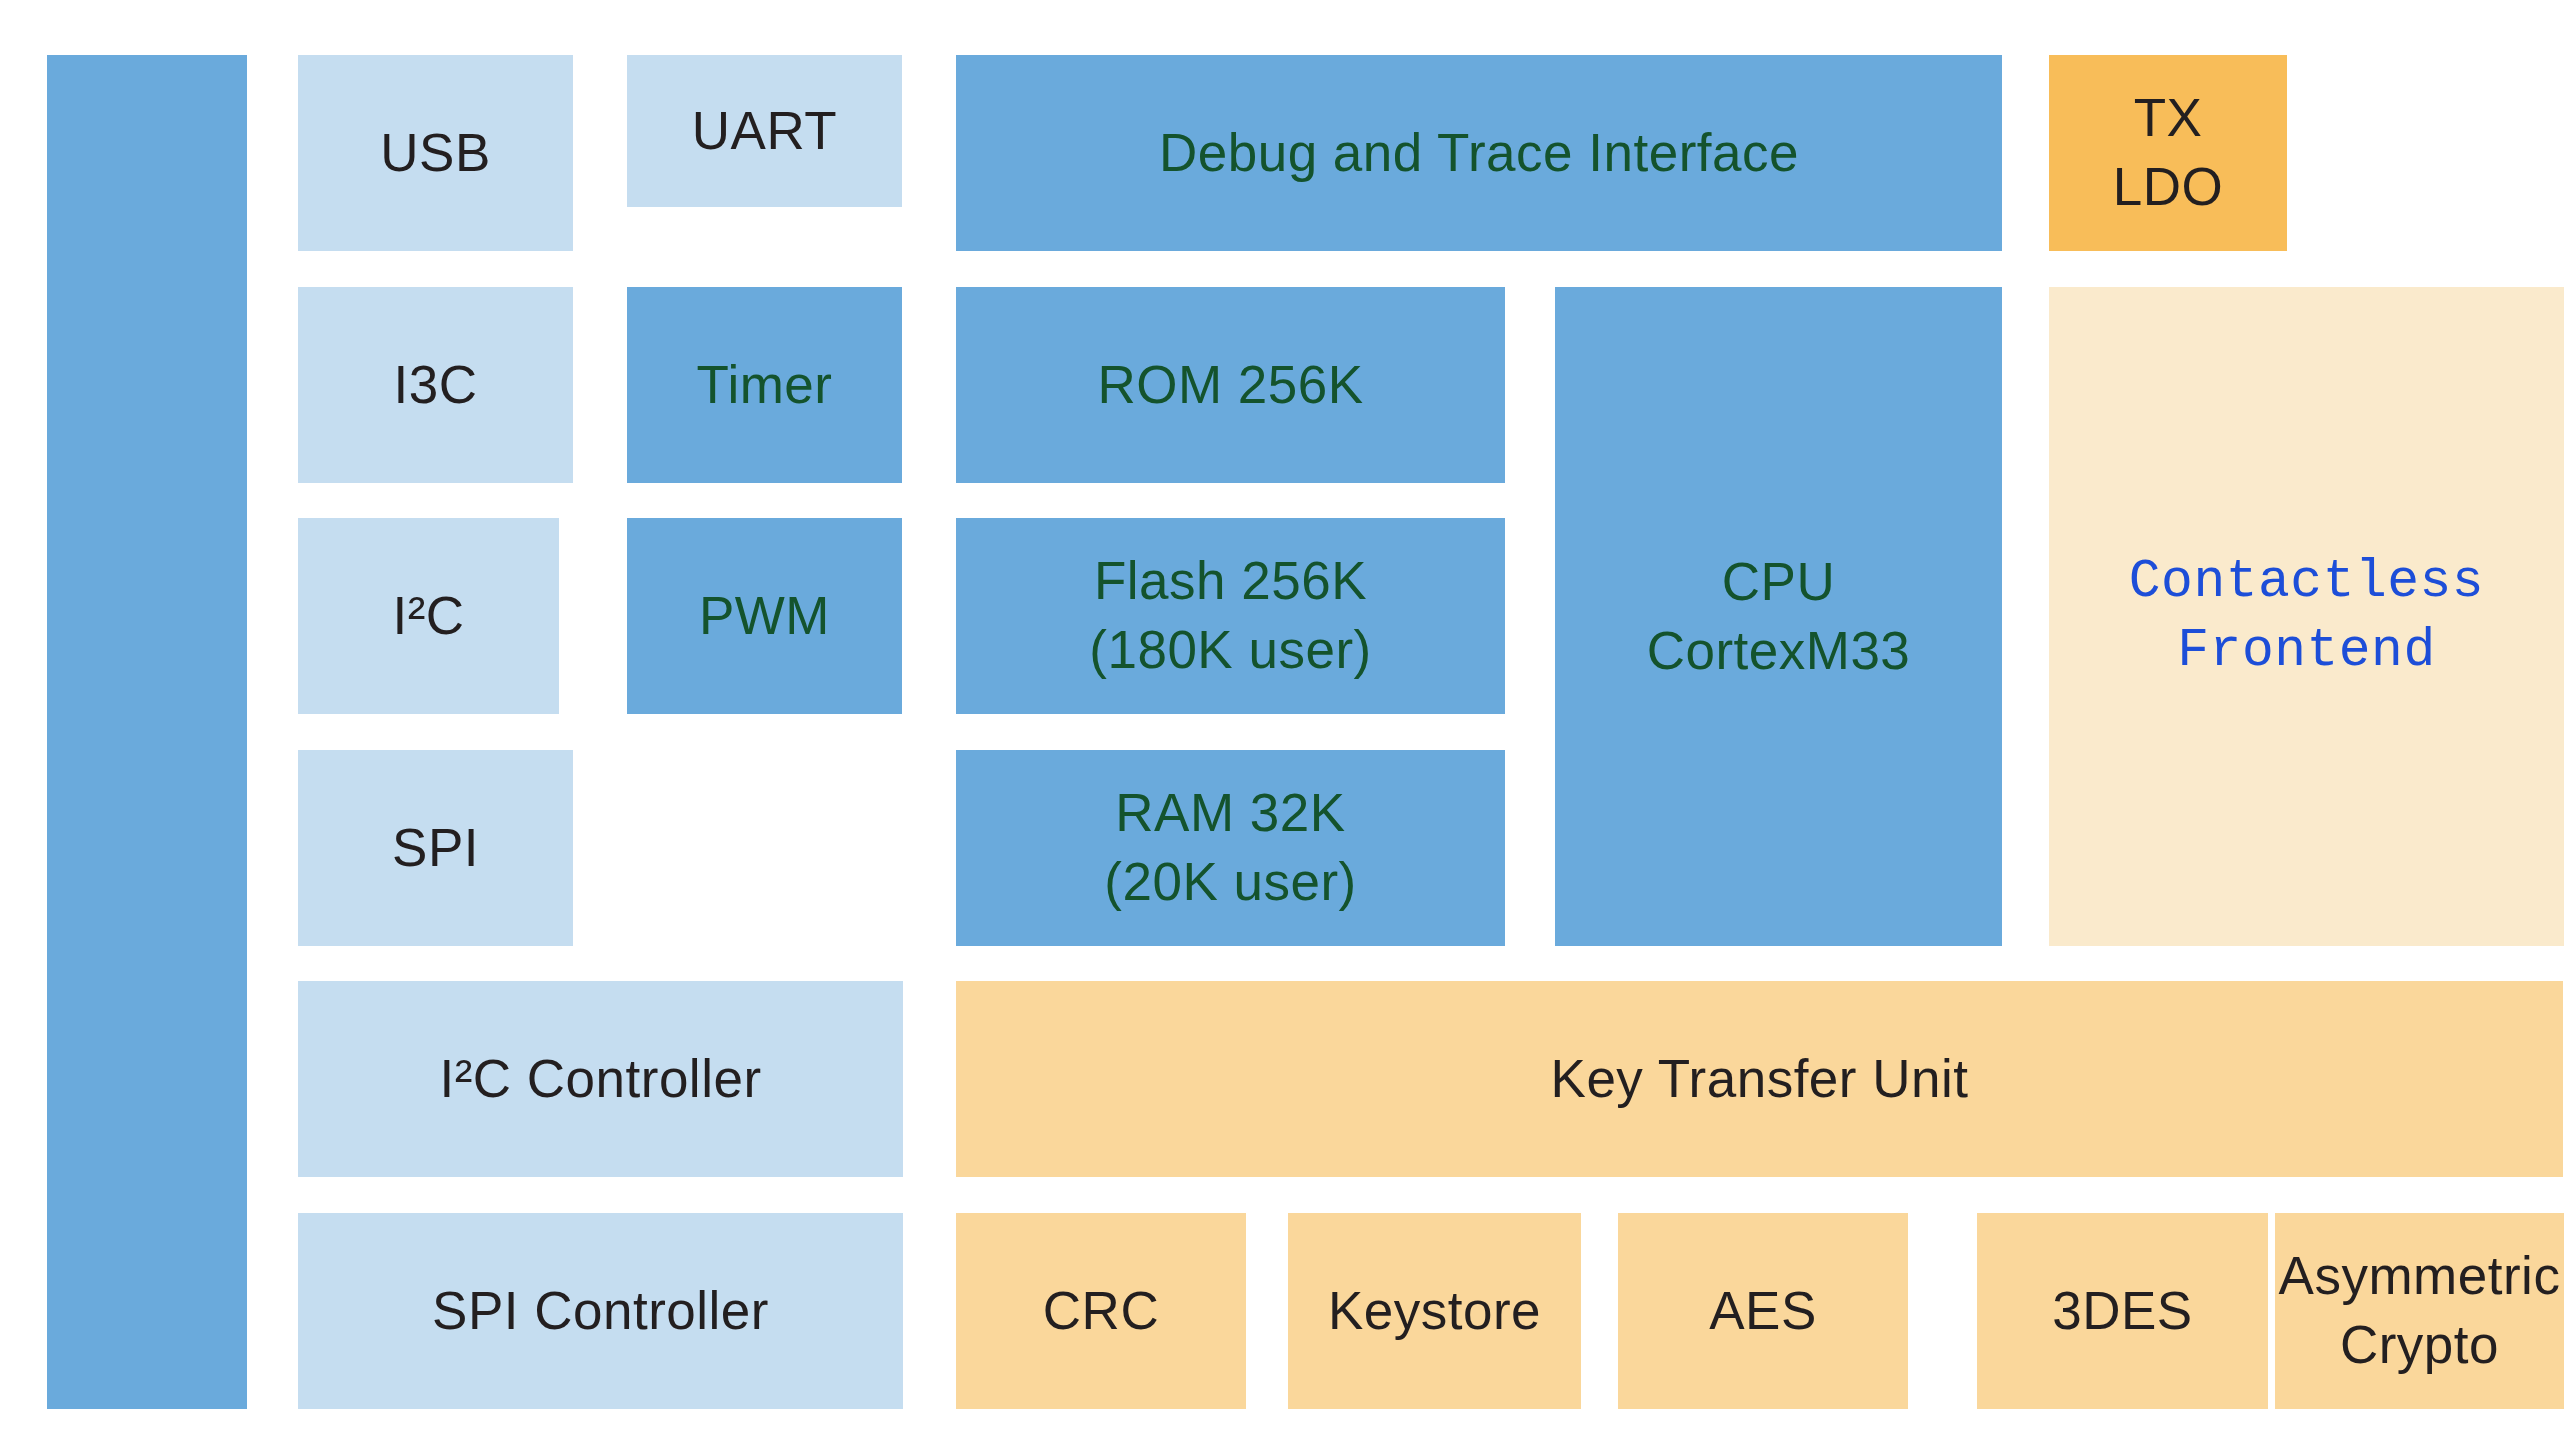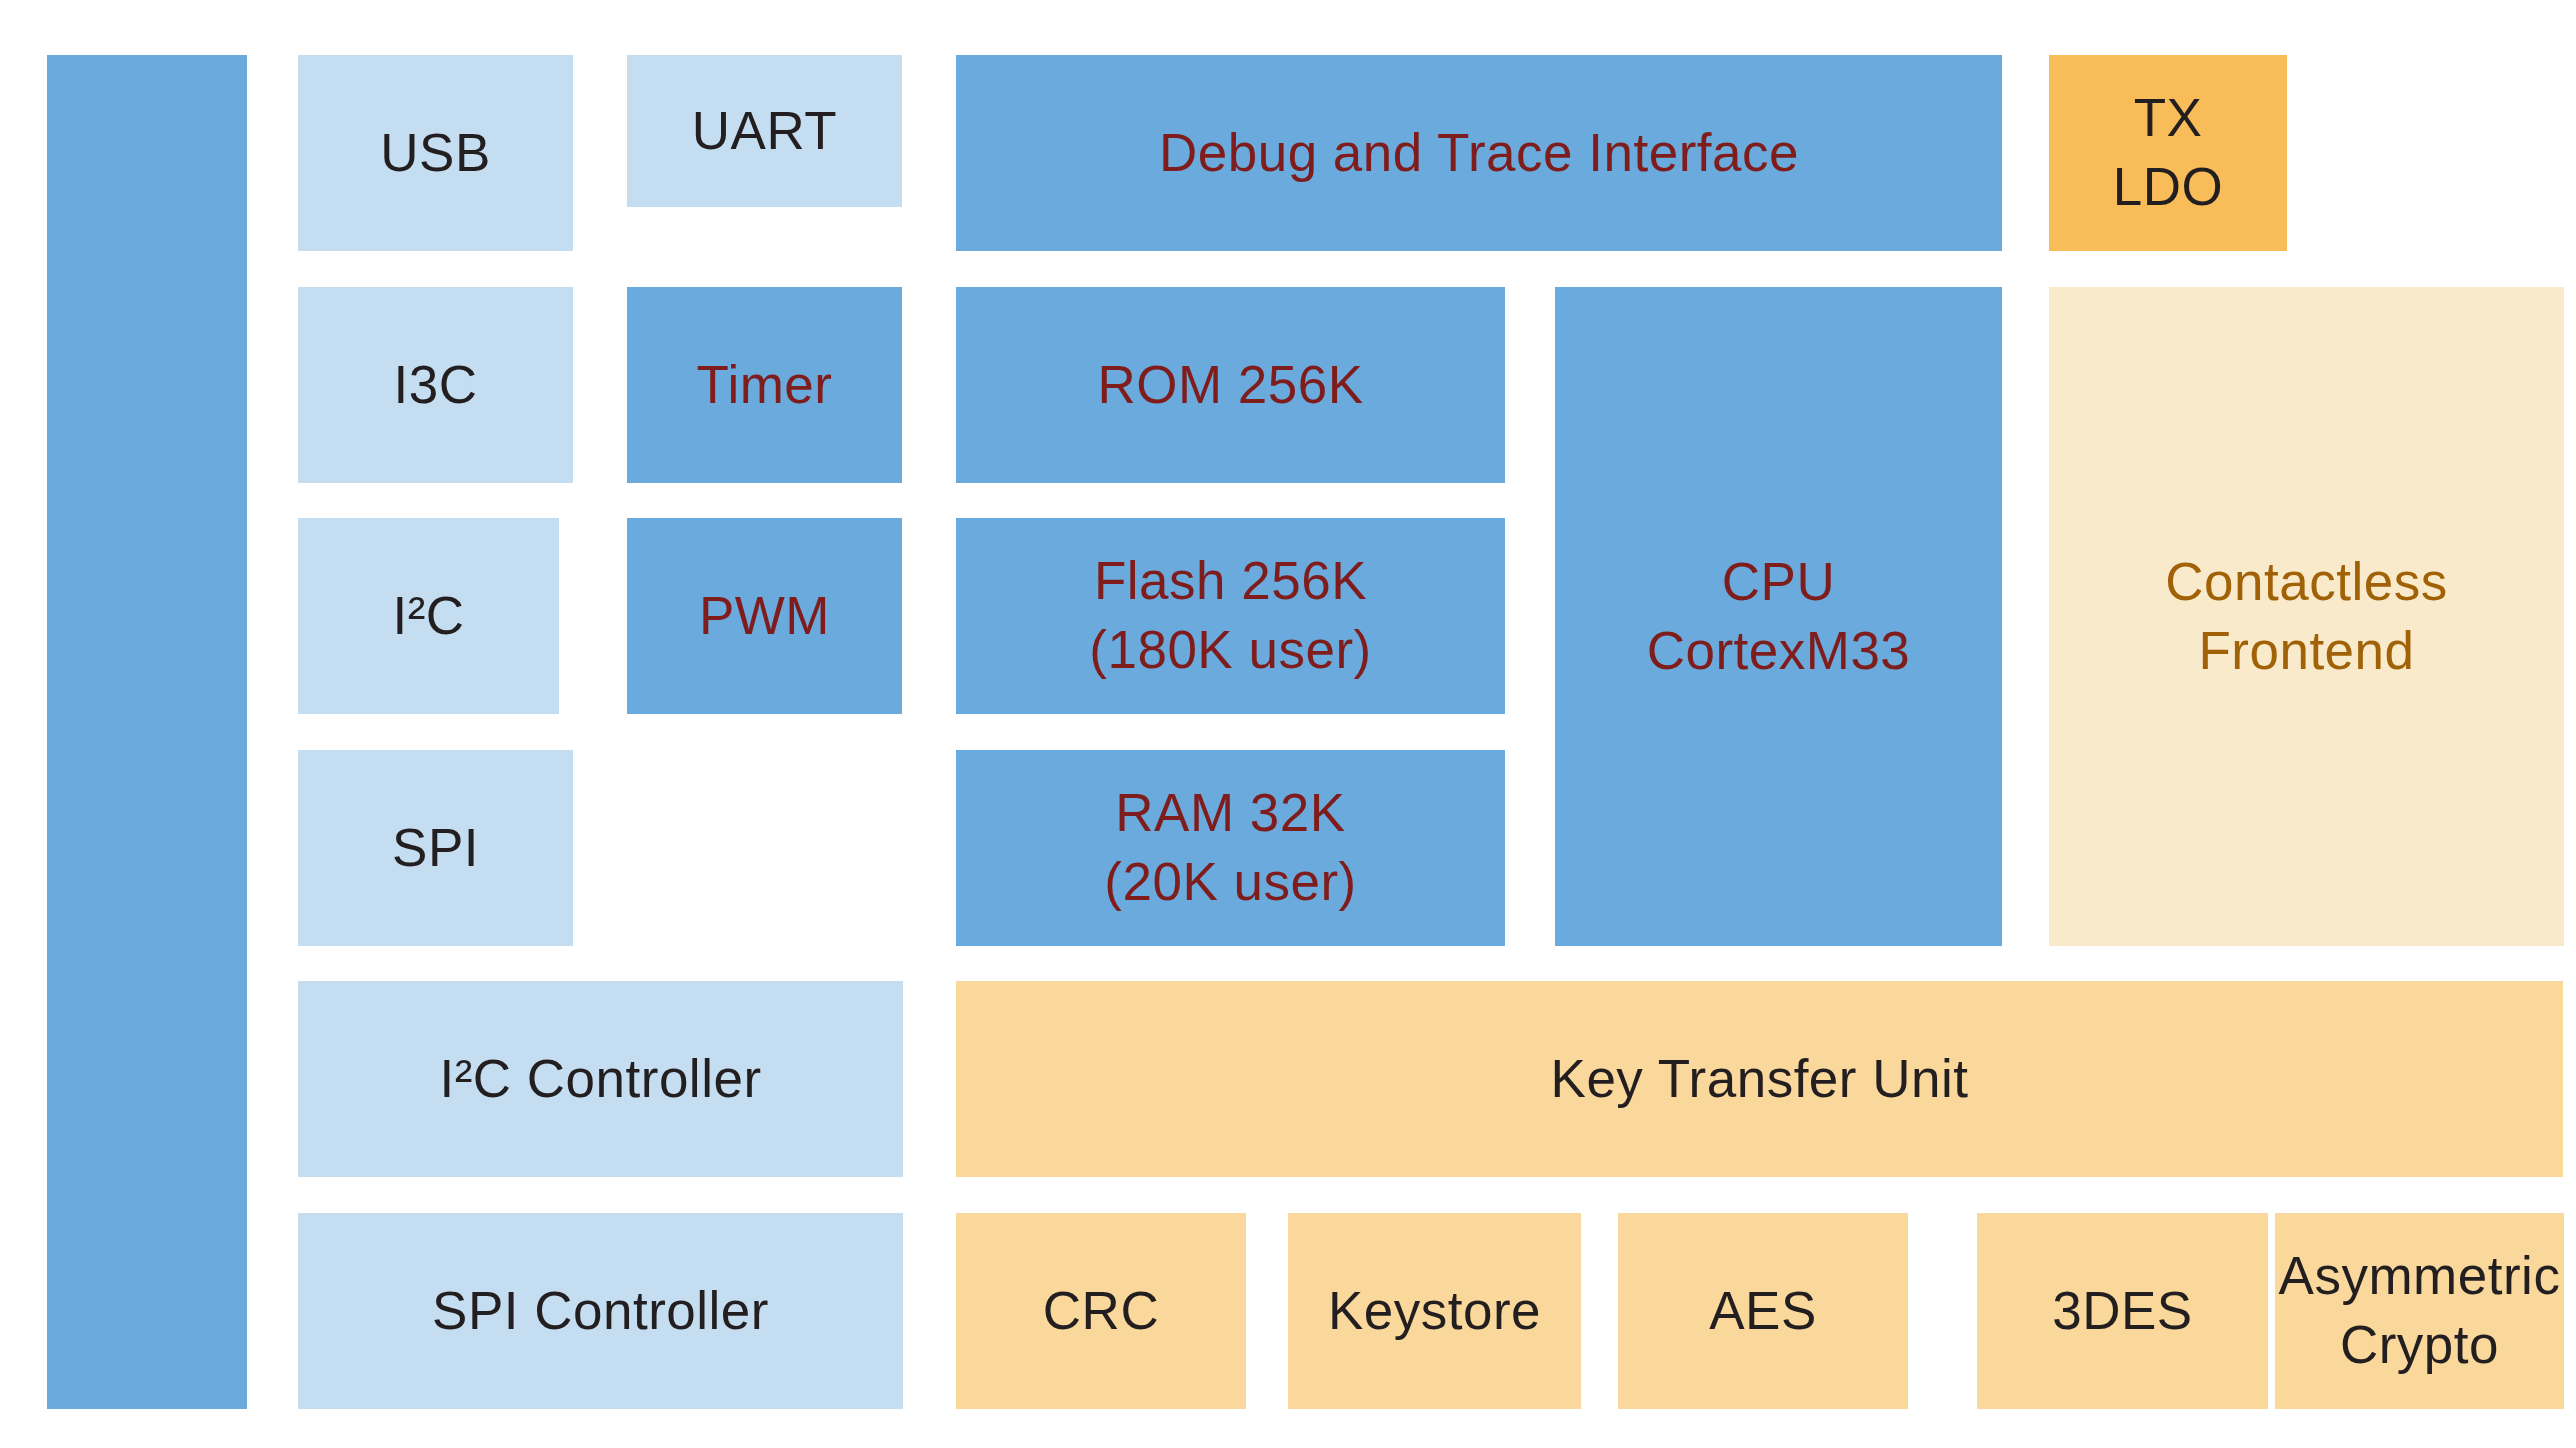--- a/index.html
+++ b/index.html
@@ -21,25 +21,25 @@
     position: absolute;
     display: flex;
     align-items: center;
     justify-content: center;
     text-align: center;
     font-size: 53px;
     line-height: 1.3;
     white-space: pre-line;
     letter-spacing: 0.5px;
   }
-  .mblue   { background: #6aaadc; color: #7f1d1d; }
+  .mblue   { background: #6aaadc; color: #14532d; }
   .lblue   { background: #c5ddf0; color: #231f20; }
   .orange  { background: #f8bd59; color: #231f20; }
   .lorange { background: #fad79b; color: #231f20; }
-  .cream   { background: #faeacc; color: #a16207; }
+  .cream   { background: #faeacc; color: #1d4ed8; font-family: Liberation Mono, monospace; }
 
   
   #bar        { left: 47px;   top: 55px;   width: 200px;  height: 1354px; }
   #usb        { left: 298px;  top: 55px;   width: 275px;  height: 196px; }
   #uart       { left: 627px;  top: 55px;   width: 275px;  height: 152px; }
   #debug      { left: 956px; top: 55px;   width: 1046px; height: 196px; }
   #txldo      { left: 2049px; top: 55px;   width: 238px;  height: 196px; }
   #dcdc       { left: 2325px; top: 55px;   width: 239px;  height: 196px; }
   #i3c        { left: 298px;  top: 287px;  width: 275px;  height: 196px; }
   #timer      { left: 627px;  top: 287px;  width: 275px;  height: 196px; }

